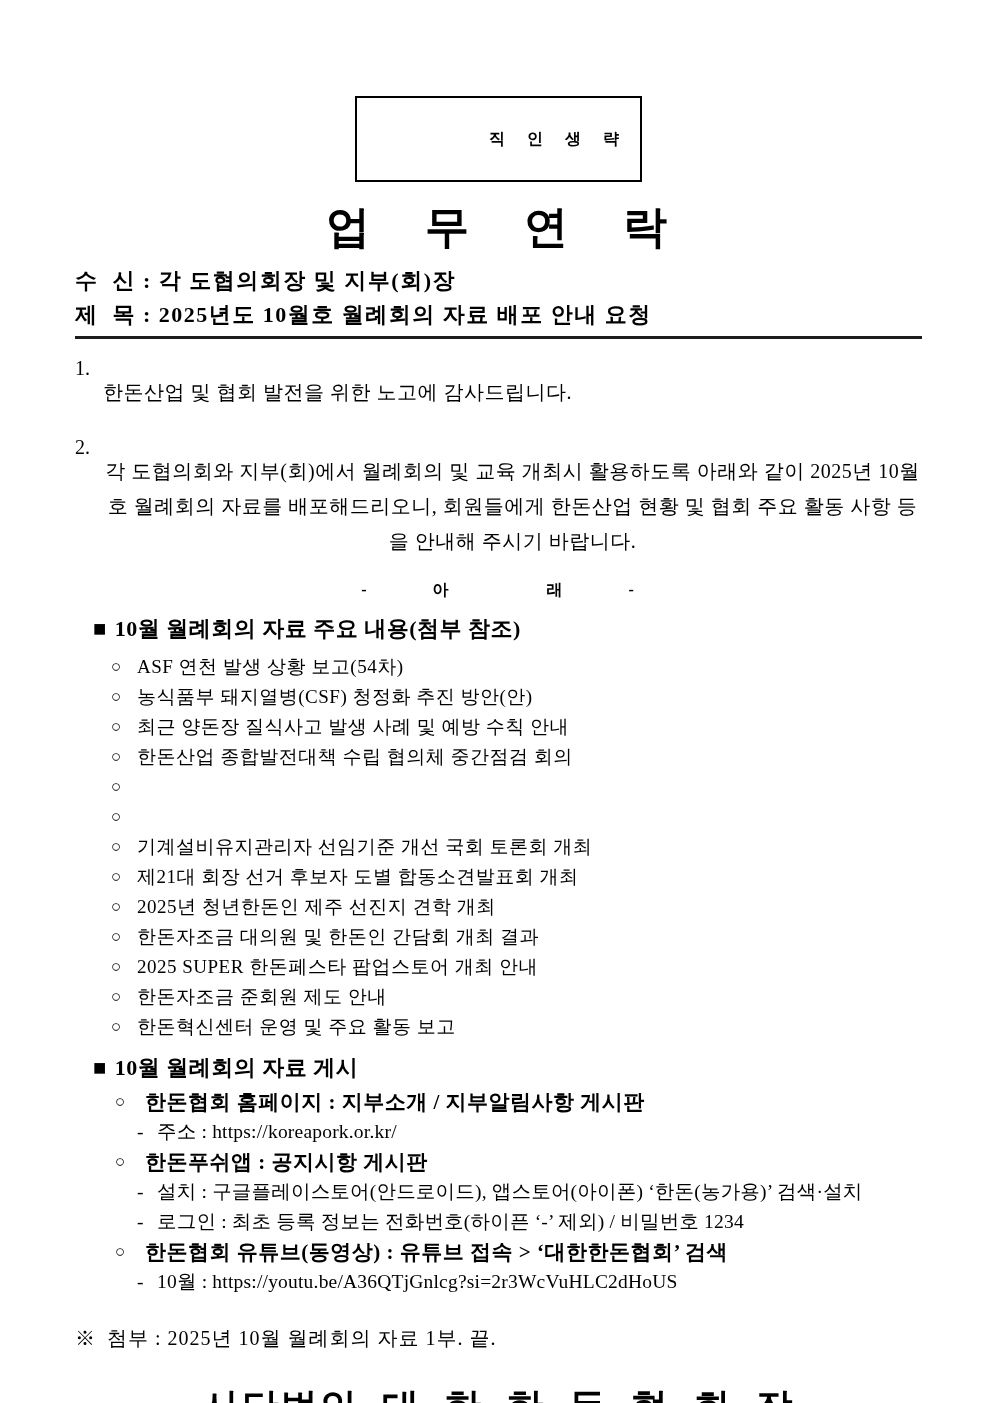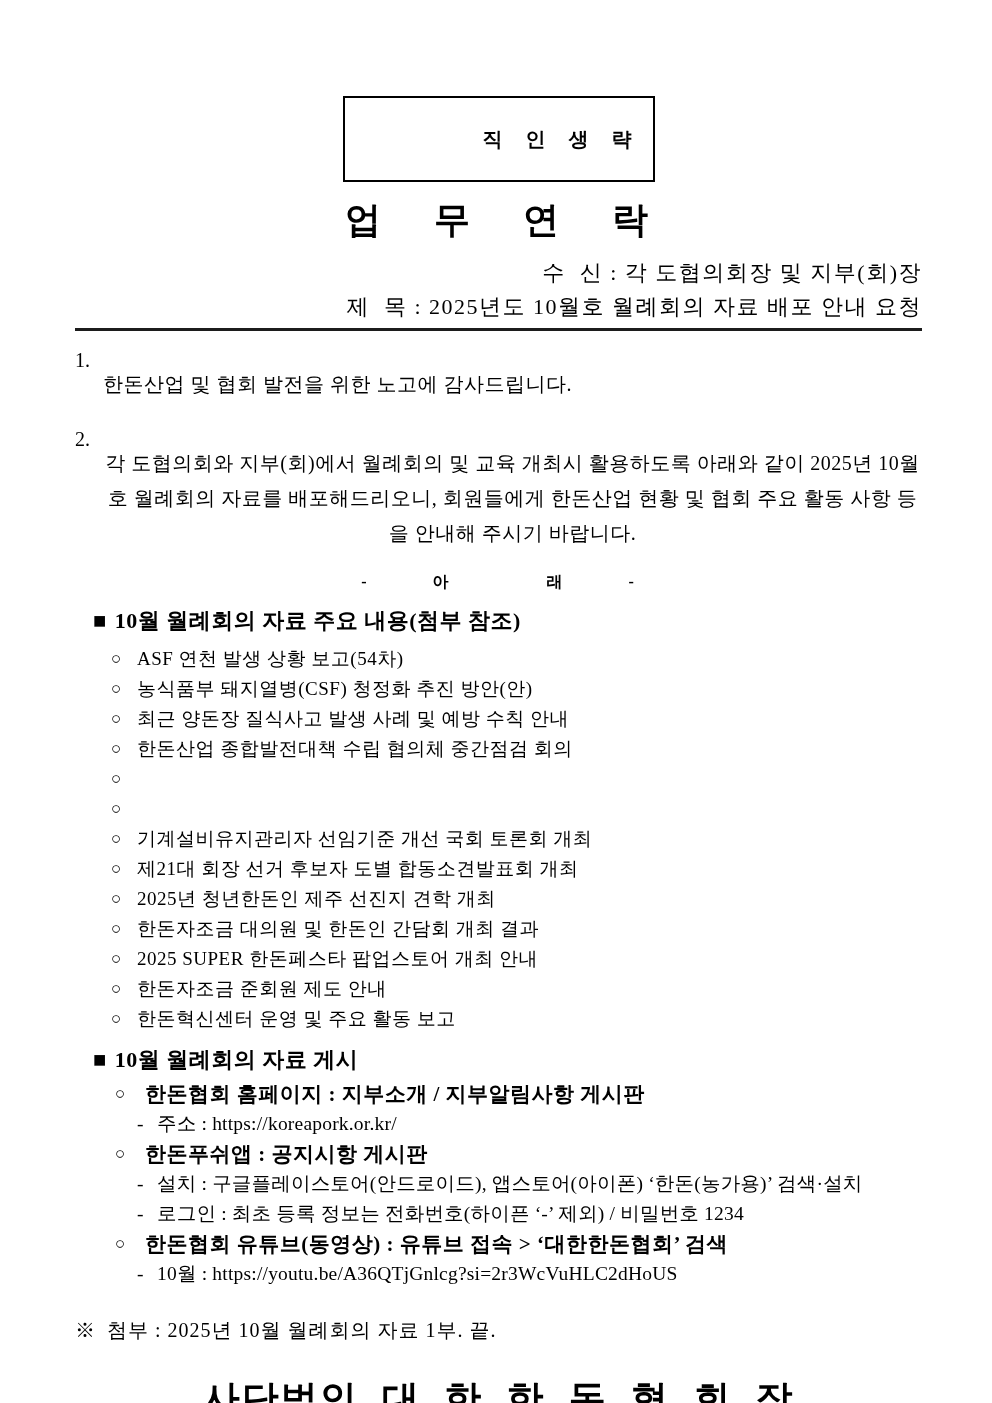--- a/index.html
+++ b/index.html
@@ -22,50 +22,49 @@
     background: #ffffff;
   }
   .pre { white-space: pre-wrap; }
 
   
   .header { text-align: center; }
   .stamp-box {
     display: inline-block;
     border: 2px solid #000;
     padding: 2px 18px;
-    font-size: 20px;
+    font-size: 16px;
     line-height: 26px;
     font-weight: bold;
     word-spacing: 12px;
     letter-spacing: 3px;
   }
   .doc-title {
-    margin-top: 12px;
-    font-size: 36px;
+    margin-top: 20px;
+    font-size: 44px;
     line-height: 52px;
     font-weight: bold;
     letter-spacing: 4px;
     word-spacing: 36px;
   }
   .doc-date {
     margin-top: 2px;
     font-size: 21px;
     line-height: 26px;
     letter-spacing: 2px;
   }
 
   
   .meta { margin-top: 14px; }
   .meta-line {
     font-size: 22px;
     line-height: 26px;
-    font-weight: normal;
+    font-weight: bold;
     letter-spacing: 1.5px;
     margin-top: 8px;
-    text-align: right;
   }
   .rule {
     margin-top: 8px;
     height: 3px;
     background: #1c1c1c;
     border: none;
   }
 
   
   .paragraphs { margin-top: 16px; }

